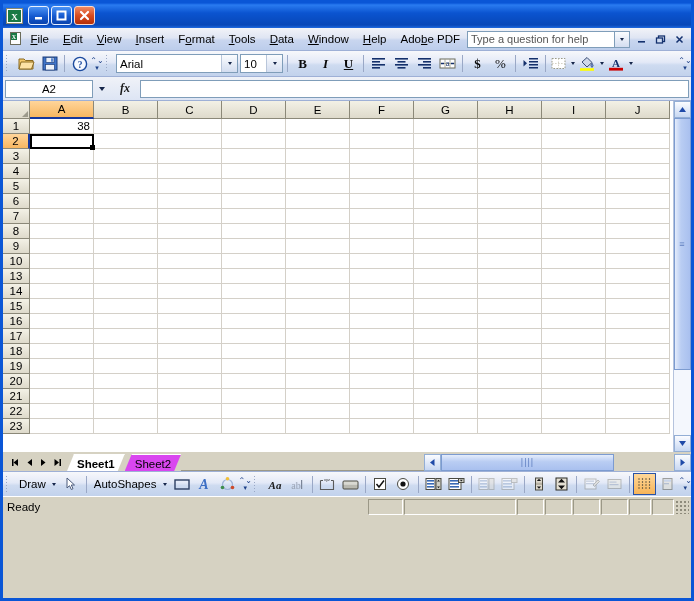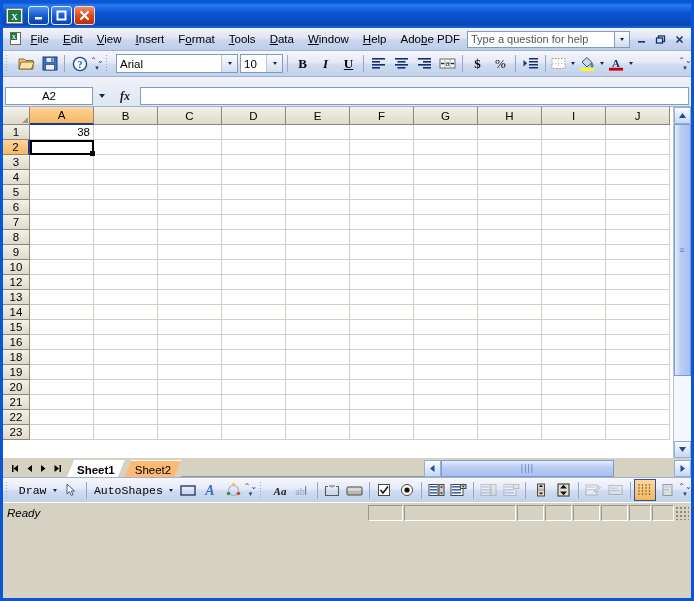--- a/index.html
+++ b/index.html
@@ -48,21 +48,21 @@
     color:#1b3f87;font-size:8px;line-height:7px;}
   .combo{height:19px;background:#fff;border:1px solid #7f9db9;display:flex;align-items:center;
     box-sizing:border-box;margin:0 1px;}
   .combo .val{flex:1;padding:0 3px;font-size:11.5px;color:#000;white-space:nowrap;overflow:hidden;}
   .combo .arw{width:15px;height:17px;border-left:1px solid #b9c6da;
     background:linear-gradient(to bottom,#fbfcfe,#d3ddf0);display:flex;align-items:center;justify-content:center;}
   .tri{width:0;height:0;border-left:3px solid transparent;border-right:3px solid transparent;border-top:4px solid #16264a;}
   .tri-sm{width:0;height:0;border-left:2.5px solid transparent;border-right:2.5px solid transparent;border-top:3.5px solid #16264a;}
   .fmt{font-weight:bold;font-size:13px;color:#0a0a0a;font-family:"Liberation Serif",serif;}
   
-  .formulabar{height:30px;display:flex;align-items:flex-end;
+  .formulabar{height:24px;display:flex;align-items:center;
     background:linear-gradient(to bottom,#f0f2f8,#dde5f4);border-bottom:1px solid #9eb0d6;
     padding:1px 2px;box-sizing:border-box;}
   .namebox{width:88px;height:18px;background:#fff;border:1px solid #7f9db9;display:flex;
     align-items:center;justify-content:center;font-size:11.5px;box-sizing:border-box;}
   .nb-arrow{width:17px;height:18px;display:flex;align-items:center;justify-content:center;}
   .fx{width:30px;height:18px;display:flex;align-items:center;justify-content:center;
     font-family:"Liberation Serif",serif;font-style:italic;font-weight:bold;font-size:12px;color:#1a1a1a;}
   .fbar-input{flex:1;height:18px;background:#fff;border:1px solid #7f9db9;box-sizing:border-box;
     font-size:11.5px;padding:1px 3px;}
   
@@ -99,34 +99,34 @@
   .vtrack{flex:1;background:#f4f7fd;}
   .hthumb{box-sizing:border-box;border:1px solid #7c9bd0;
     background:linear-gradient(to bottom,#e4ecfb,#b9cdf3 45%,#a9c0ef);
     display:flex;align-items:center;justify-content:center;}
   .grip-lines{color:#5f7fc0;font-size:9px;letter-spacing:1px;line-height:1;}
   
   .tabbar{height:19px;display:flex;align-items:flex-end;background:#d6d2c2;padding-left:2px;box-sizing:border-box;}
   .navbtns{display:flex;align-items:center;height:17px;padding:0 3px;}
   .navbtn{width:14px;height:15px;display:flex;align-items:center;justify-content:center;color:#000;font-size:8px;}
   .tab{height:17px;padding:1px 10px 0;font-size:11.5px;box-sizing:border-box;
-    display:flex;align-items:center;background:#fdba74;border-top:1px solid #fff;
+    display:flex;align-items:center;background:#d946ef;border-top:1px solid #fff;
     clip-path:polygon(7px 0,100% 0,calc(100% - 7px) 100%,0 100%);}
   .tab.active{background:#fff;font-weight:bold;}
   .tabfill{flex:1;border-top:1px solid #9b9887;}
   .hsb-area{display:flex;align-items:center;height:17px;}
   
   .drawbar{height:25px;display:flex;align-items:center;
     background:linear-gradient(to bottom,#f7f8fb 0%,#e3e9f7 45%,#cedbf0 56%,#c2d2ec 100%);
     border-top:1px solid #9eb0d6;box-sizing:border-box;}
-  .tlabel{font-size:11.5px;padding:0 3px 0 4px;color:#000;white-space:nowrap;font-family:Liberation Mono, monospace;}
+  .tlabel{font-size:11.5px;padding:0 3px 0 4px;color:#000;white-space:nowrap;}
   .tbtn-sel{border:1px solid #2a53a5;background:linear-gradient(to bottom,#ffd89a,#f7b458);}
   
   .statusbar{height:20px;display:flex;align-items:center;background:#d6d2c2;
-    border-top:1px solid #fff;box-sizing:border-box;font-style:italic;}
+    border-top:1px solid #fff;box-sizing:border-box;}
   .status-text{font-size:11.5px;padding-left:4px;color:#000;flex:1;}
   .spanel{height:16px;border-left:1px solid #9b9887;border-top:1px solid #9b9887;
     border-right:1px solid #fff;border-bottom:1px solid #fff;box-sizing:border-box;margin-right:1px;}
   .resize-grip{width:14px;height:14px;margin-right:2px;
     background-image:radial-gradient(circle,#8d8a7b 45%,transparent 47%);
     background-size:4px 4px;background-position:0 0;}
 </style>
 </head>
 <body>
 
@@ -484,33 +484,20 @@
           <div class="cell"></div>
           <div class="cell"></div>
           <div class="cell"></div>
           <div class="cell"></div>
           <div class="cell"></div>
           <div class="cell"></div>
           <div class="cell"></div>
           <div class="cell"></div>
         </div>
         <div class="row">
-          <div class="rowhdr">12</div>
-          <div class="cell"></div>
-          <div class="cell"></div>
-          <div class="cell"></div>
-          <div class="cell"></div>
-          <div class="cell"></div>
-          <div class="cell"></div>
-          <div class="cell"></div>
-          <div class="cell"></div>
-          <div class="cell"></div>
-          <div class="cell"></div>
-        </div>
-        <div class="row">
           <div class="rowhdr">13</div>
           <div class="cell"></div>
           <div class="cell"></div>
           <div class="cell"></div>
           <div class="cell"></div>
           <div class="cell"></div>
           <div class="cell"></div>
           <div class="cell"></div>
           <div class="cell"></div>
           <div class="cell"></div>
@@ -537,20 +524,33 @@
           <div class="cell"></div>
           <div class="cell"></div>
           <div class="cell"></div>
           <div class="cell"></div>
           <div class="cell"></div>
           <div class="cell"></div>
           <div class="cell"></div>
         </div>
         <div class="row">
           <div class="rowhdr">16</div>
+          <div class="cell"></div>
+          <div class="cell"></div>
+          <div class="cell"></div>
+          <div class="cell"></div>
+          <div class="cell"></div>
+          <div class="cell"></div>
+          <div class="cell"></div>
+          <div class="cell"></div>
+          <div class="cell"></div>
+          <div class="cell"></div>
+        </div>
+        <div class="row">
+          <div class="rowhdr">17</div>
           <div class="cell"></div>
           <div class="cell"></div>
           <div class="cell"></div>
           <div class="cell"></div>
           <div class="cell"></div>
           <div class="cell"></div>
           <div class="cell"></div>
           <div class="cell"></div>
           <div class="cell"></div>
           <div class="cell"></div>

